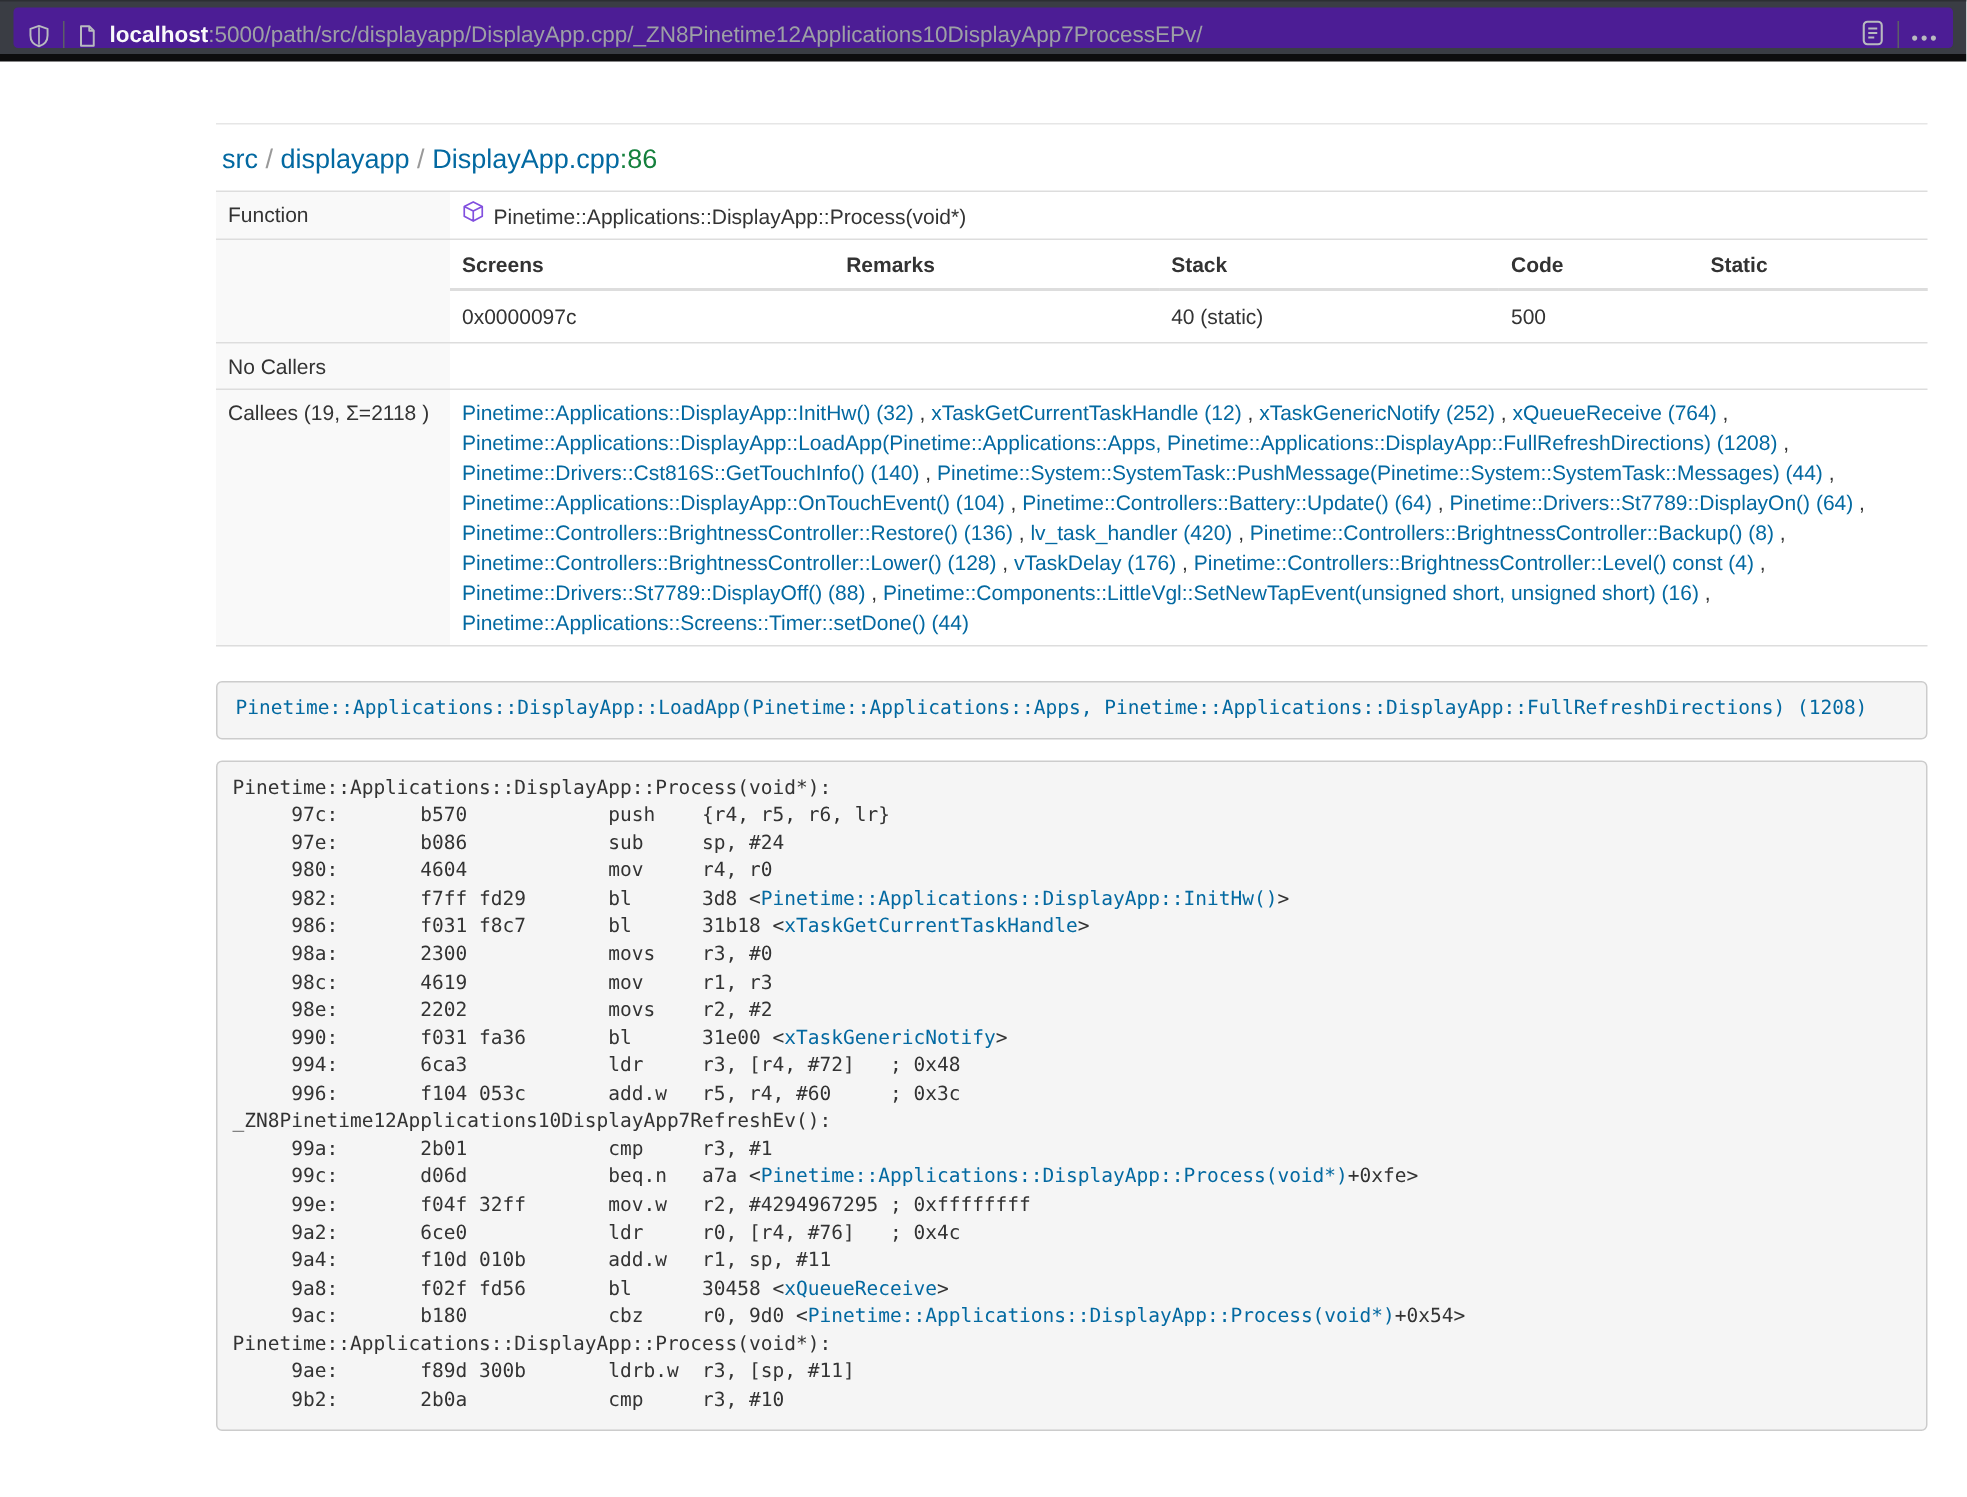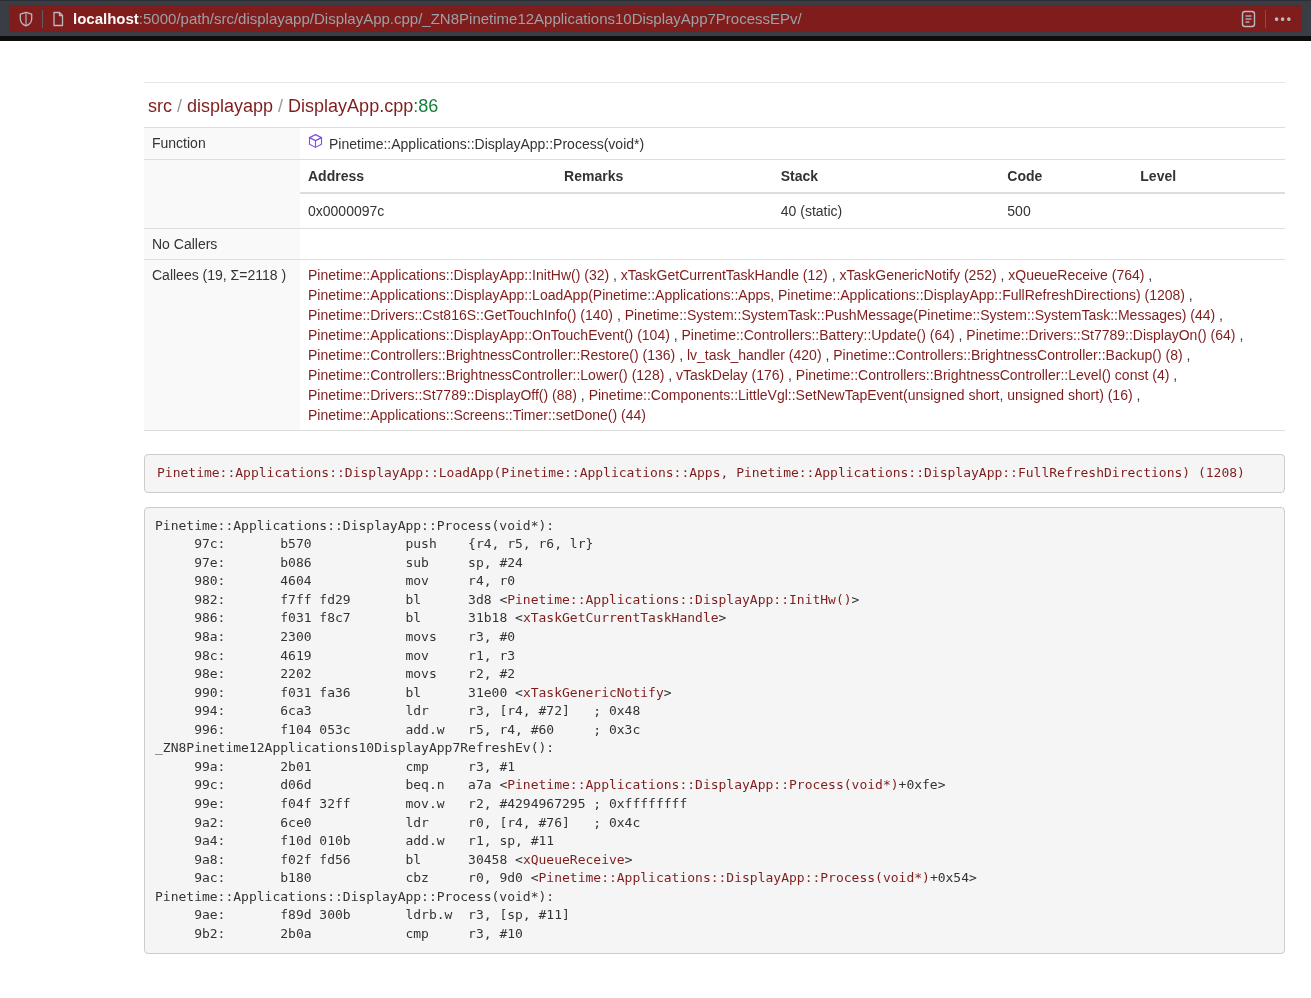--- a/index.html
+++ b/index.html
@@ -6,39 +6,39 @@
   body{
     width:1311px;height:998px;overflow:hidden;background:#ffffff;
     font-family:"Liberation Sans", sans-serif;font-size:14px;color:#333;
   }
   
   .browser-bar{
     height:36px;background:#3a3d44;display:flex;align-items:center;
     padding:0 9px;box-sizing:border-box;border-top:1px solid #2c2e33;
   }
   .url-field{
-    flex:1;height:27px;background:#7f1d1d;border-radius:3px;
-    display:flex;align-items:center;padding:0 9px;box-sizing:border-box;
+    flex:1;height:27px;background:#4c1d95;border-radius:3px;
+    display:flex;align-items:flex-end;padding:0 9px;box-sizing:border-box;
   }
   .bar-sep{width:1px;height:18px;background:#5c5f66;margin:0 8px;flex:0 0 auto;}
   .url-text{flex:1;font-size:15px;color:#9da0a5;white-space:nowrap;overflow:hidden;margin-left:8px;}
   .url-text b{color:#f9f9fa;font-weight:bold;}
   .chrome-icon{flex:0 0 auto;display:flex;align-items:center;}
   .dots{color:#b8babf;font-size:12px;letter-spacing:2px;font-weight:bold;}
   .black-strip{height:5px;background:#0d0d0e;}
   
   .page{width:1141px;margin-left:144px;}
   .jumbotron{
     margin-top:37px;height:50px;background:#f7f7f7;border:1px solid #e8e8e8;
     border-radius:6px;display:flex;align-items:center;padding:0 19px;box-sizing:border-box;
   }
   .jumbotron span{font-size:23px;color:#454545;}
   hr{border:0;border-top:1px solid #e6e6e6;margin:41px 0 11px 0;}
   .breadcrumb{font-size:18px;margin:0 0 9px 4px;line-height:24px;}
-  a{color:#7f1d1d;text-decoration:none;cursor:pointer;}
+  a{color:#0369a1;text-decoration:none;cursor:pointer;}
   .breadcrumb .bsep{color:#999;}
   .breadcrumb .suffix{color:#15803d;}
   
   table.main{width:100%;border-collapse:collapse;font-size:14px;border-bottom:1px solid #ddd;}
   table.main > tbody > tr > th,
   table.main > tbody > tr > td{
     border-top:1px solid #ddd;text-align:left;vertical-align:top;padding:5px 8px;line-height:20px;
   }
   table.main > tbody > tr > th{width:140px;background:#f9f9f9;font-weight:normal;}
   td.nested{padding:0 !important;}
@@ -120,25 +120,25 @@
           <table class="inner">
             <colgroup>
                 <col style="width:26%">
                 <col style="width:22%">
                 <col style="width:23%">
                 <col style="width:13.5%">
                 <col style="width:15.5%">
               </colgroup>
             <thead>
               <tr>
-                <th>Address</th>
+                <th>Screens</th>
                 <th>Remarks</th>
                 <th>Stack</th>
                 <th>Code</th>
-                <th>Level</th>
+                <th>Static</th>
               </tr>
             </thead>
             <tbody>
               <tr>
                 <td>0x0000097c</td>
                 <td></td>
                 <td>40 (static)</td>
                 <td>500</td>
                 <td></td>
               </tr>

